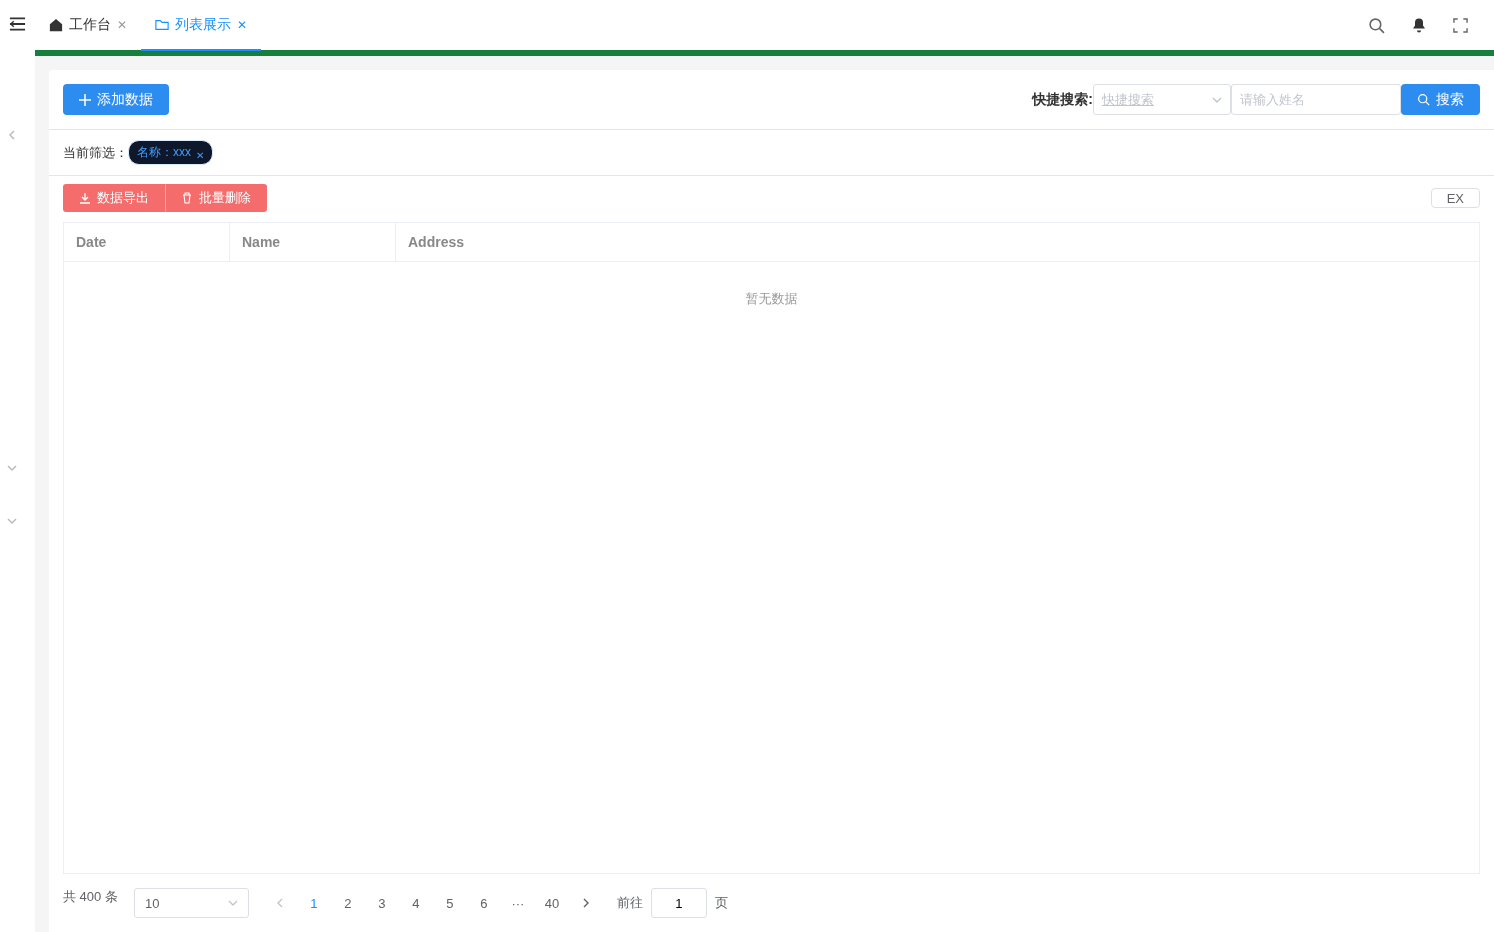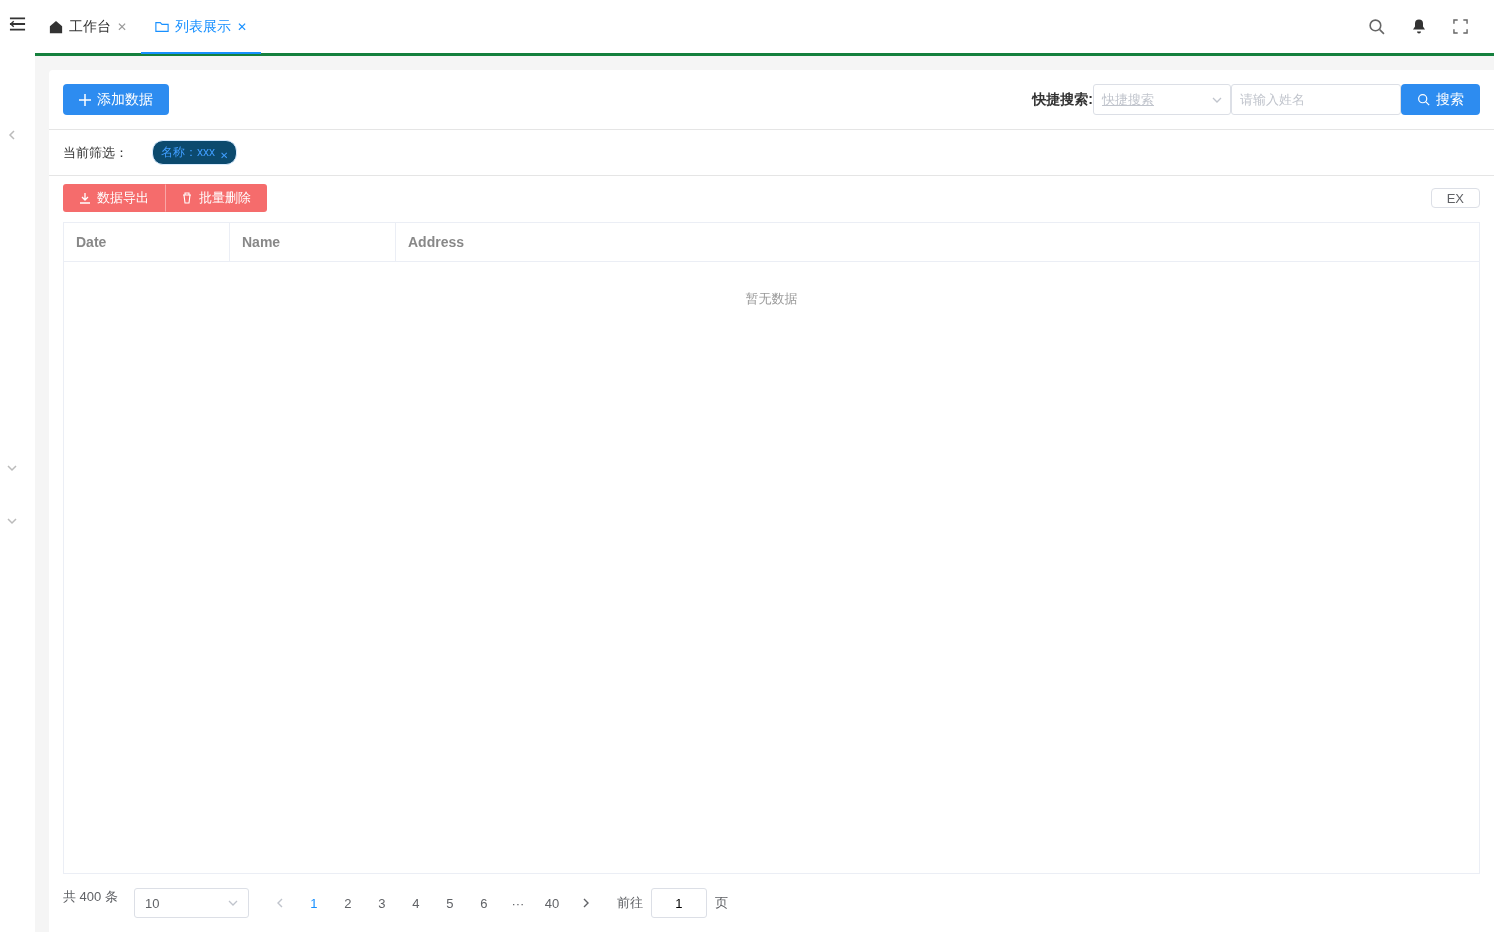--- a/index.html
+++ b/index.html
@@ -2,21 +2,21 @@
 <html><head>
 <meta charset="utf-8">
 <style>
 * { box-sizing: border-box; margin: 0; padding: 0; }
 body { font-family: -apple-system, BlinkMacSystemFont, "Segoe UI", "PingFang SC", "Microsoft YaHei", sans-serif; font-size: 14px; color: #333; background: #f5f5f5; }
 .layout { display: flex; width: 1494px; height: 932px; background: #fff; overflow: hidden; }
 .sidebar { width: 35px; background: #fff; display: flex; flex-direction: column; align-items: center; padding-top: 8px; position: relative; }
 .toggle-btn { width: 20px; height: 20px; cursor: pointer; display: flex; align-items: center; justify-content: center; margin-top: 6px; }
 .sidebar-chevron { position: absolute; left: 7px; cursor: pointer; color: #999; }
 .main { flex: 1; display: flex; flex-direction: column; background: #fff; }
-.header { height: 56px; display: flex; align-items: stretch; border-bottom: 3px solid #15803d; background: #fff; }
+.header { height: 56px; display: flex; align-items: stretch; border-bottom: 6px solid #15803d; background: #fff; }
 .tabs { display: flex; align-items: stretch; }
 .tab { display: flex; align-items: center; padding: 0 14px; cursor: pointer; gap: 6px; font-size: 14px; color: #333; position: relative; }
 .tab.active { color: #1890ff; }
 .tab.active::after { content: ""; position: absolute; bottom: -1px; left: 0; right: 0; height: 2px; background: #1890ff; }
 .tab-close { font-size: 12px; color: #999; cursor: pointer; }
 .tab.active .tab-close { color: #1890ff; }
 .header-right { margin-left: auto; display: flex; align-items: center; gap: 26px; padding-right: 26px; }
 .header-icon { cursor: pointer; color: #666; display: flex; align-items: center; }
 .content-wrap { flex: 1; padding: 14px 0 0 14px; background: #f5f5f5; overflow: hidden; }
 .content { background: #fff; height: 100%; display: flex; flex-direction: column; border-radius: 4px 0 0 0; }
@@ -24,22 +24,22 @@
 .btn { display: inline-flex; align-items: center; gap: 6px; padding: 0 15px; height: 31px; border-radius: 4px; cursor: pointer; font-size: 14px; border: 1px solid transparent; }
 .btn-primary { background: #2d8cf0; color: #fff; }
 .btn-danger { background: #f56c6c; color: #fff; height: 28px; font-size: 13px; border-radius: 3px 0 0 3px; }
 .btn-danger + .btn-danger { border-radius: 0 3px 3px 0; border-left: 1px solid rgba(255,255,255,0.4); }
 .btn-default { background: #fff; border: 1px solid #dcdfe6; color: #606266; }
 .toolbar-right { margin-left: auto; display: flex; align-items: center; }
 .label-bold { font-weight: 600; font-size: 14px; }
 .select-box, .input-box { height: 31px; border: 1px solid #dcdfe6; border-radius: 3px; padding: 0 8px; display: flex; align-items: center; background: #fff; color: #c0c4cc; font-size: 13px; position: relative; }
 .select-box { width: 138px; justify-content: space-between; cursor: pointer; text-decoration: underline; }
 .input-box { width: 170px; }
-.filter-row { display: flex; align-items: center; padding: 10px 14px; gap: 24px; border-bottom: 1px solid #e5e5e5; font-size: 13px; }
-.filter-tag { display: inline-flex; align-items: flex-end; gap: 5px; padding: 3px 8px; background: #0c4a6e; color: #409eff; border: 1px solid #d9ecff; border-radius: 11px; font-size: 12px; cursor: pointer; }
+.filter-row { display: flex; align-items: center; padding: 10px 14px; gap: 0; border-bottom: 1px solid #e5e5e5; font-size: 13px; }
+.filter-tag { display: inline-flex; align-items: flex-end; gap: 5px; padding: 3px 8px; background: #0f172a; color: #409eff; border: 1px solid #d9ecff; border-radius: 11px; font-size: 12px; cursor: pointer; }
 .filter-tag-close { color: #409eff; font-size: 10px; }
 .action-row { display: flex; align-items: center; padding: 8px 14px 0 14px; gap: 0; }
 .action-right { margin-left: auto; display: flex; }
 .table-wrap { padding: 0 14px; flex: 1; display: flex; flex-direction: column; margin-top: 10px; overflow: hidden; }
 .table { width: 100%; border-collapse: collapse; }
 .table th { text-align: left; padding: 11px 12px; background: #fff; font-weight: 600; color: #888; font-size: 14px; border: 1px solid #ebeef5; }
 .table-empty { flex: 1; display: flex; align-items: flex-start; justify-content: center; padding-top: 28px; color: #999; font-size: 13px; border: 1px solid #ebeef5; border-top: none; min-height: 520px; }
 .pagination { display: flex; align-items: flex-start; padding: 14px; gap: 16px; }
 .page-size-select { width: 115px; height: 30px; border: 1px solid #dcdfe6; border-radius: 3px; display: flex; align-items: center; justify-content: space-between; padding: 0 10px; cursor: pointer; color: #606266; font-size: 13px; }
 .pager { display: flex; align-items: center; gap: 4px; }

